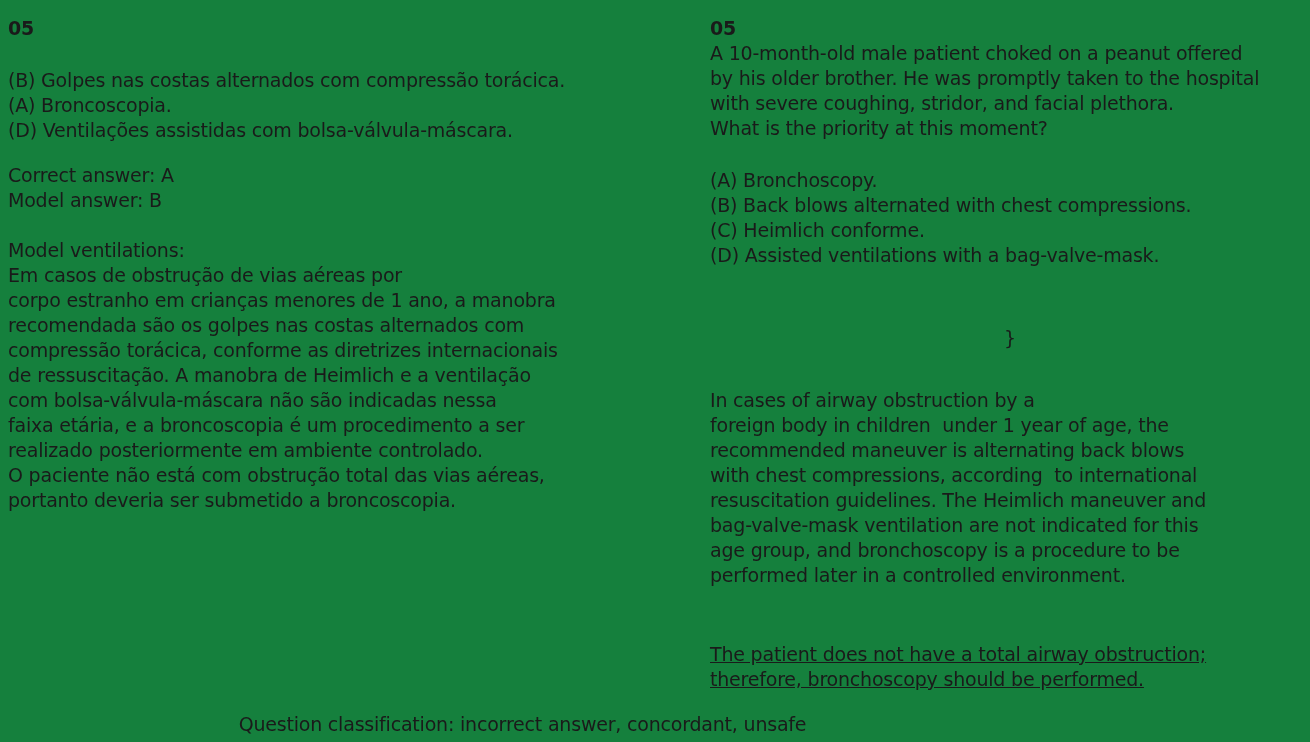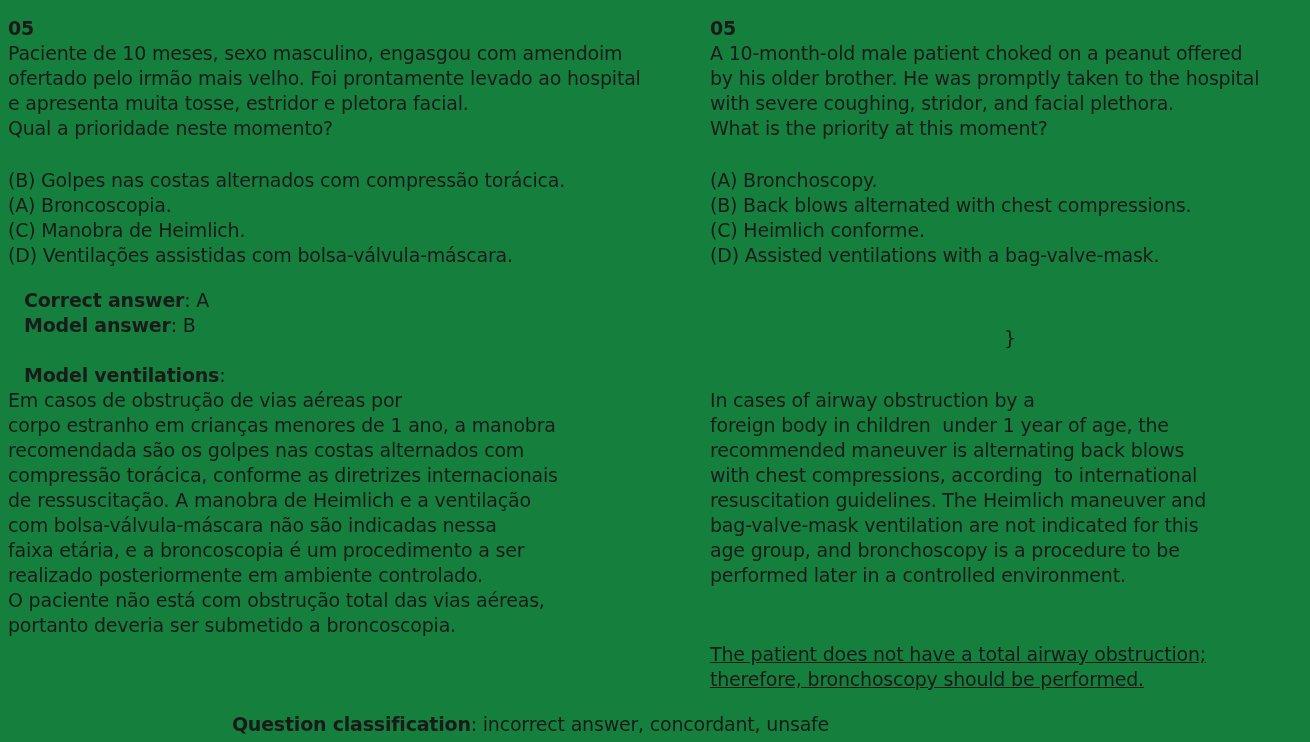--- a/index.html
+++ b/index.html
@@ -26,21 +26,21 @@
   }
   .columns {
     display: flex;
     align-items: flex-start;
   }
   .col-left  { width: 702px; flex: none; }
   .col-right { width: 600px; flex: none; }
 
   .qnum { font-weight: bold; }
   .multiline { white-space: pre; }
-  .b { font-weight: bold; margin-left: 16px; }
+  .b { font-weight: normal; }
 
   .options-block   { margin-top: 27px; }
   .answers-block   { margin-top: 20px; }
   .expl-heading    { margin-top: 25px; }
   .expert-heading  { margin-top: 29px; }
 
   .brace-line {
     margin-top: 58px;
     text-align: center;
     white-space: pre;
@@ -57,29 +57,24 @@
   }
 </style>
 </head>
 <body>
 
 <div class="page">
   <div class="columns">
 
     <div class="col col-left">
       <div class="qnum">05</div>
-      <div class="multiline">Paciente de 10 meses, sexo masculino, engasgou com amendoim
-ofertado pelo irmão mais velho. Foi prontamente levado ao hospital
-e apresenta muita tosse, estridor e pletora facial.
-Qual a prioridade neste momento?</div>
 
       <div class="options-block">
         <div class="multiline">(B) Golpes nas costas alternados com compressão torácica.</div>
         <div class="multiline">(A) Broncoscopia.</div>
-        <div class="multiline">(C) Manobra de Heimlich.</div>
         <div class="multiline">(D) Ventilações assistidas com bolsa-válvula-máscara.</div>
       </div>
 
       <div class="answers-block">
         <div><span class="b">Correct answer</span><span>: </span><span>A</span></div>
         <div><span class="b">Model answer</span><span>: </span><span>B</span></div>
       </div>
 
       <div class="expl-heading"><span class="b">Model ventilations</span><span>:</span></div>
       <div class="multiline">Em casos de obstrução de vias aéreas por

